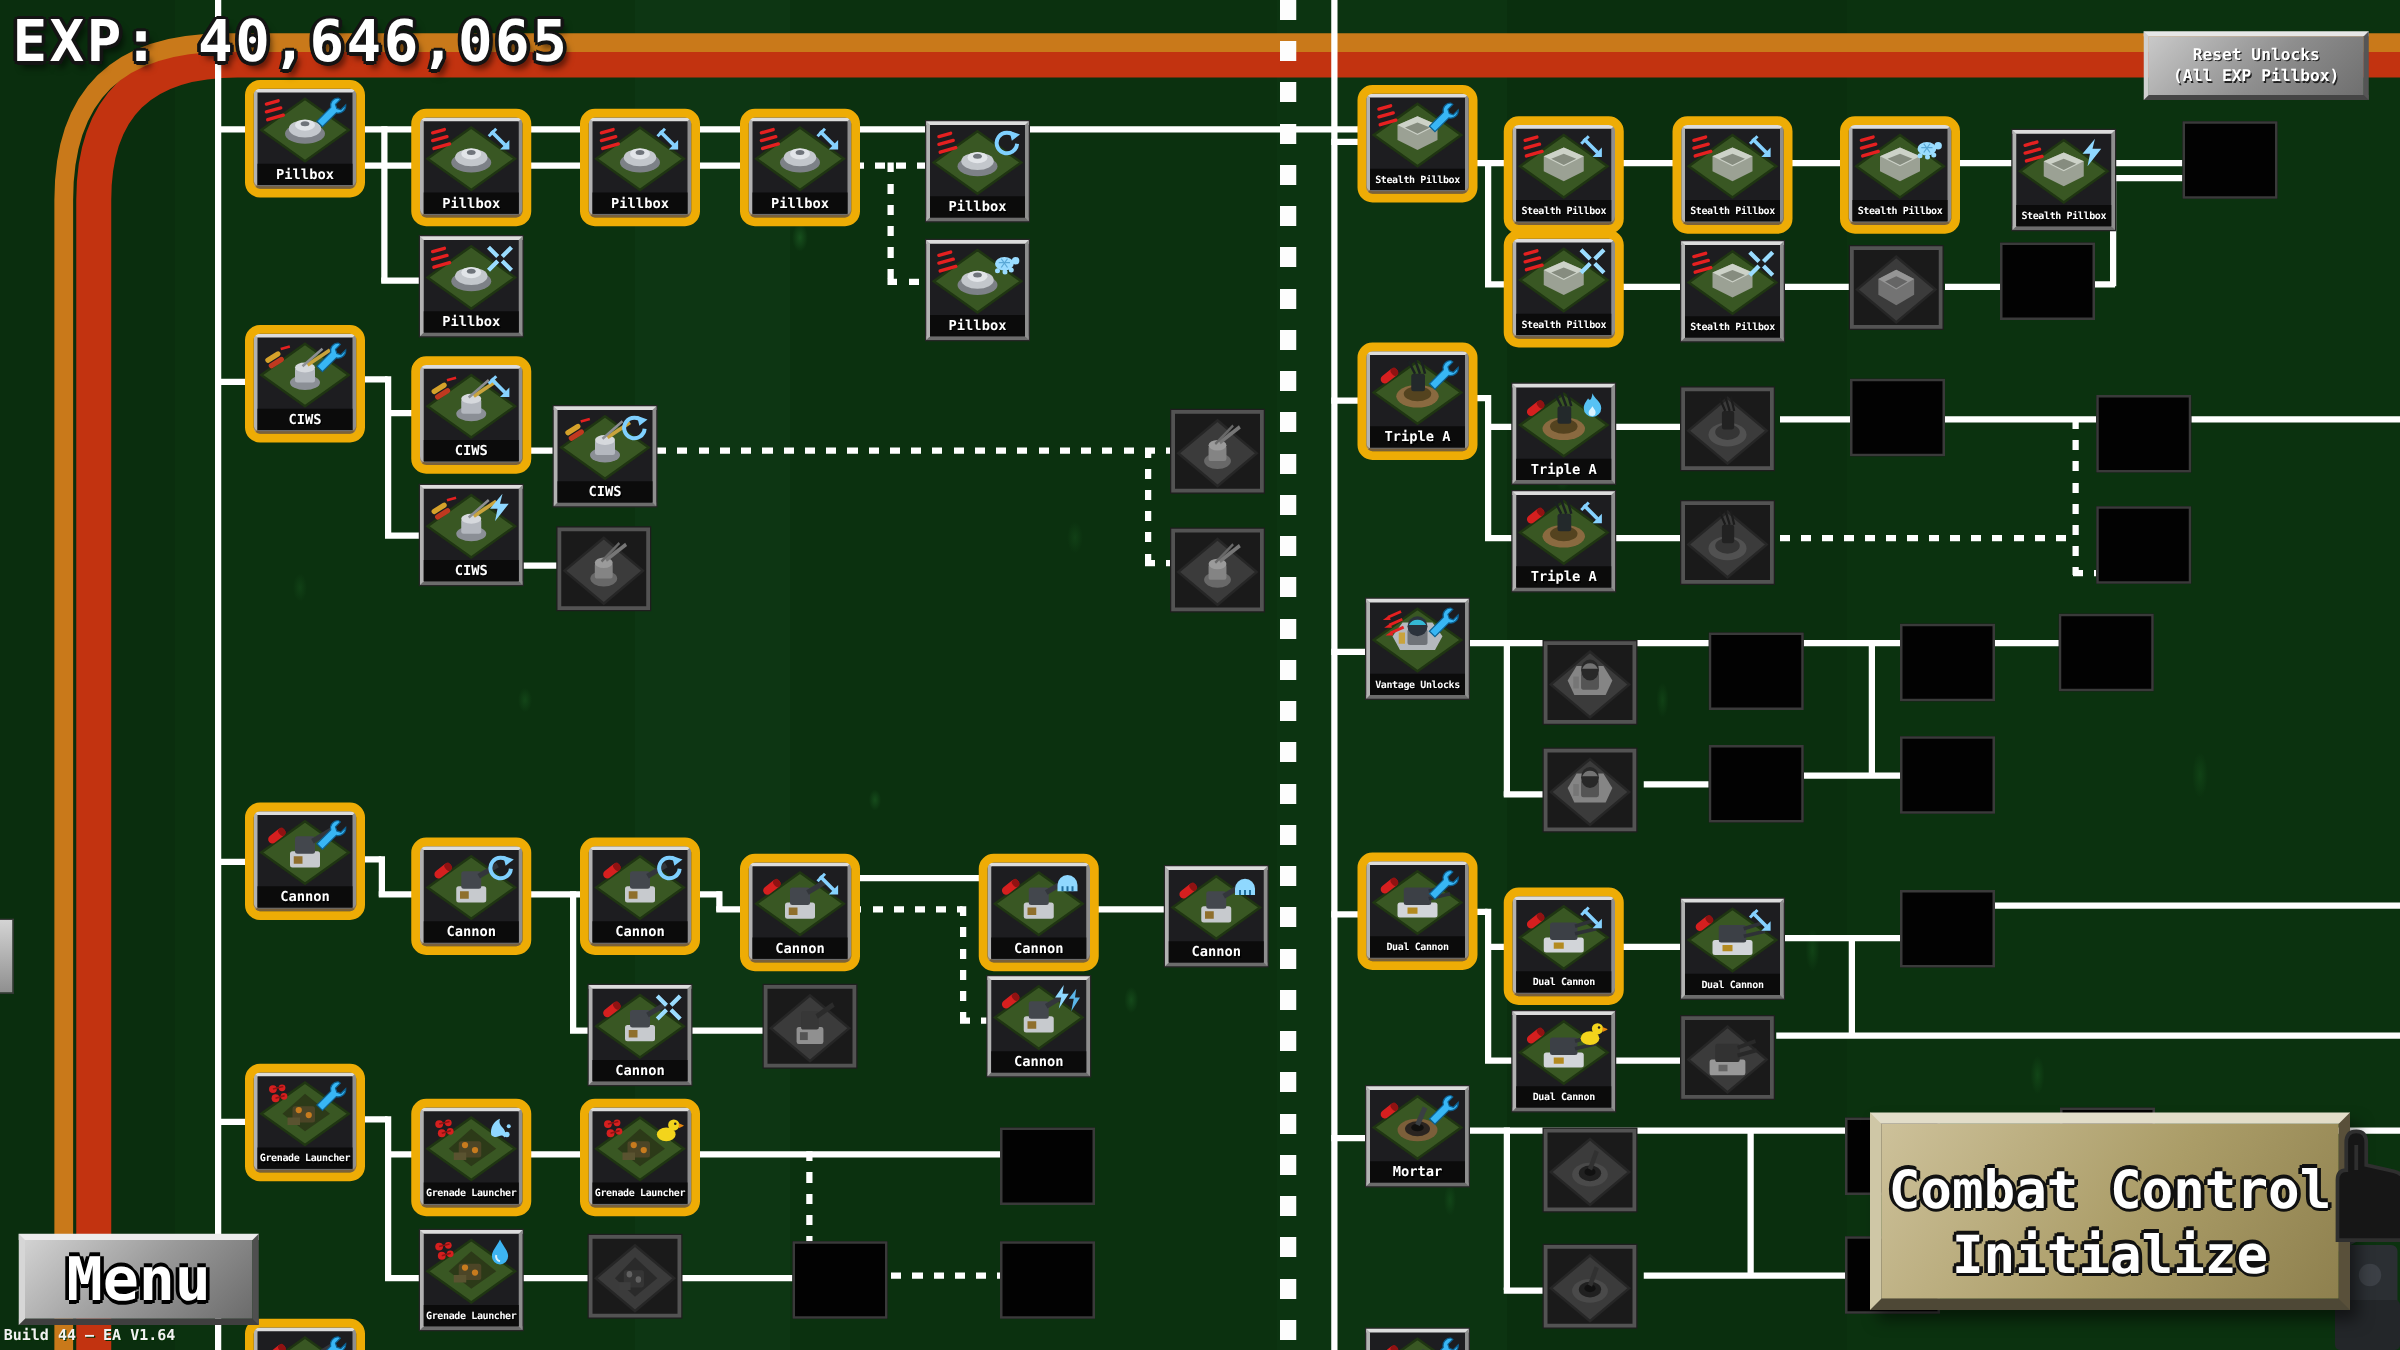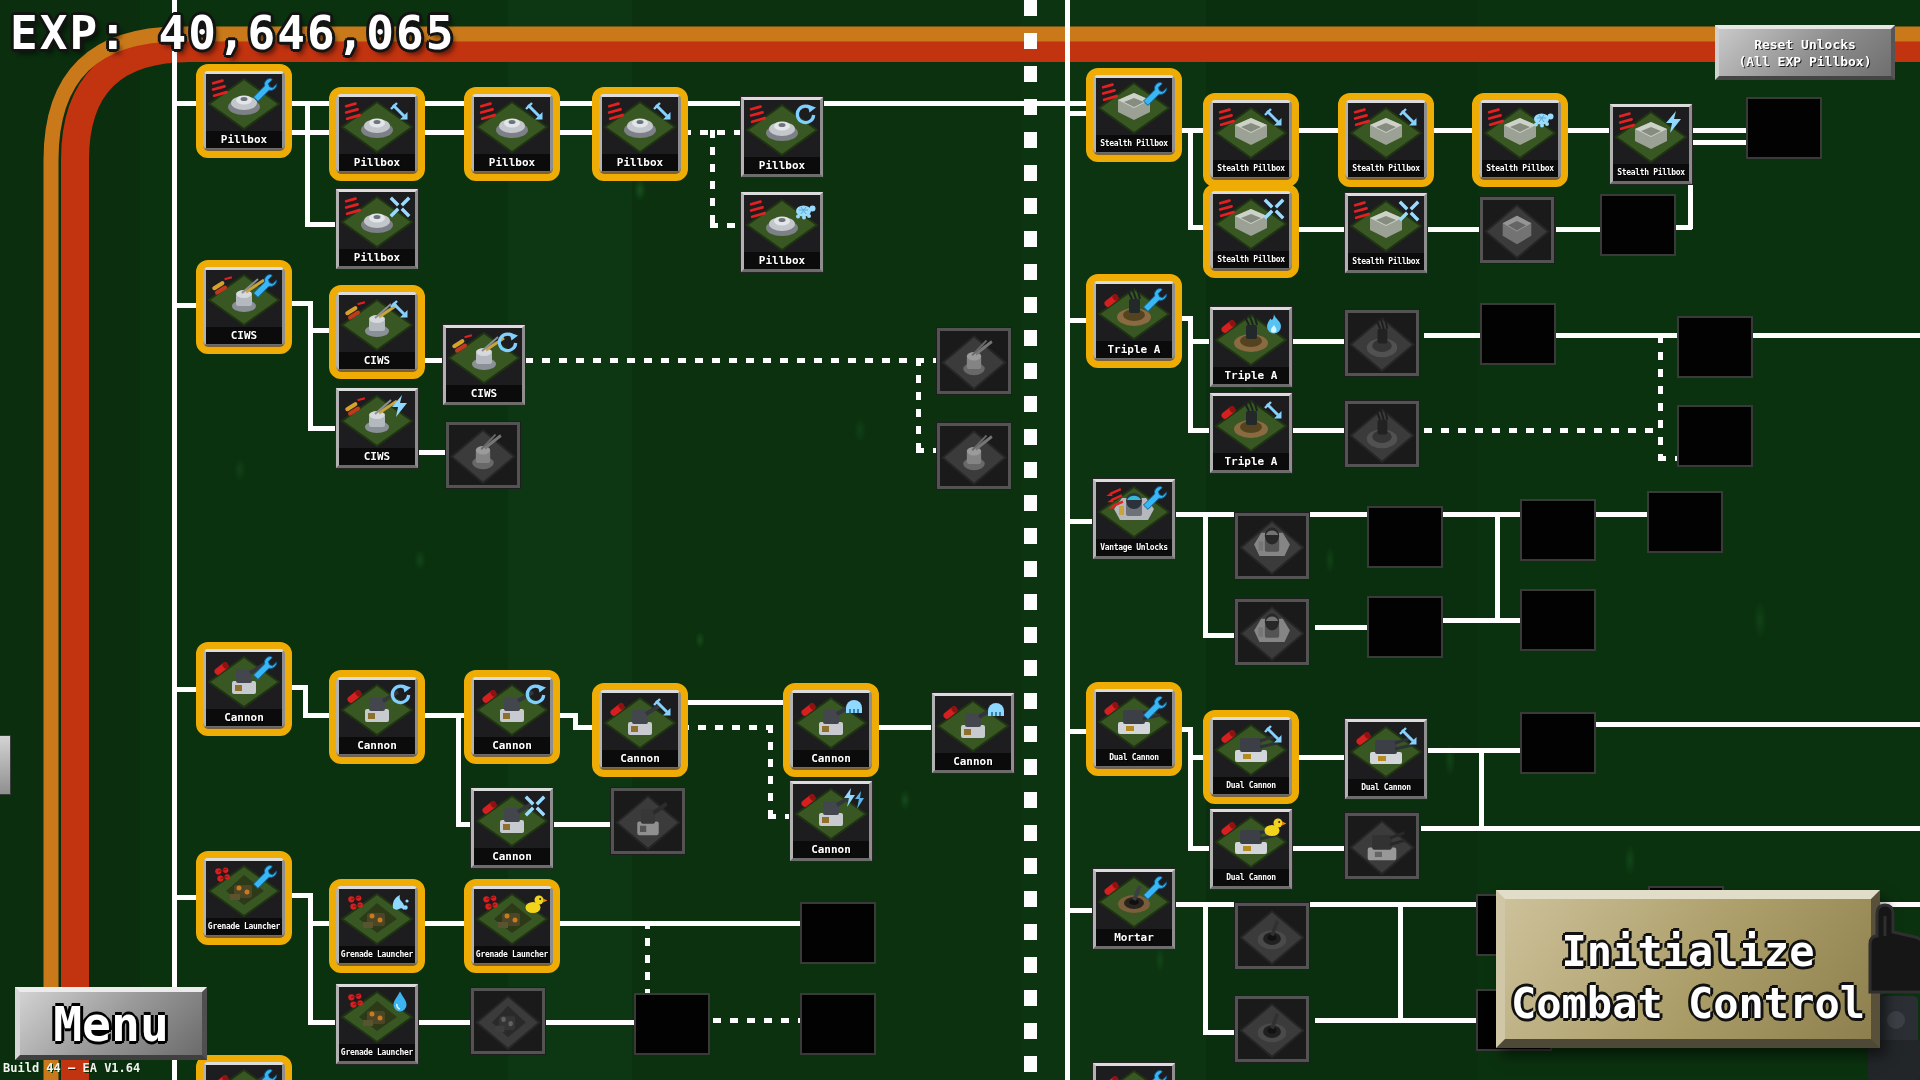--- a/index.html
+++ b/index.html
@@ -949,22 +949,22 @@
 
 <button id="reset-btn">
   <span>Reset Unlocks</span>
   <span>(All EXP Pillbox)</span>
 </button>
 
 <button id="menu-btn">Menu</button>
 <div id="build">Build 44 — EA V1.64</div>
 
 <button id="init-btn">
+  <span>Combat Control</span>
   <span>Initialize</span>
-  <span>Combat Control</span>
 </button>
 
 <svg id="artillery" viewBox="0 0 68 140" xmlns="http://www.w3.org/2000/svg">
   <g>
     <rect x="-6" y="38" width="70" height="16" fill="#34383c" transform="rotate(-28 30 46)"></rect>
     <rect x="22" y="56" width="44" height="50" rx="5" fill="#2b2f33"></rect>
     <rect x="16" y="100" width="52" height="40" rx="4" fill="#232629"></rect>
     <circle cx="44" cy="80" r="9" fill="#3c4046"></circle>
   </g>
 </svg>

